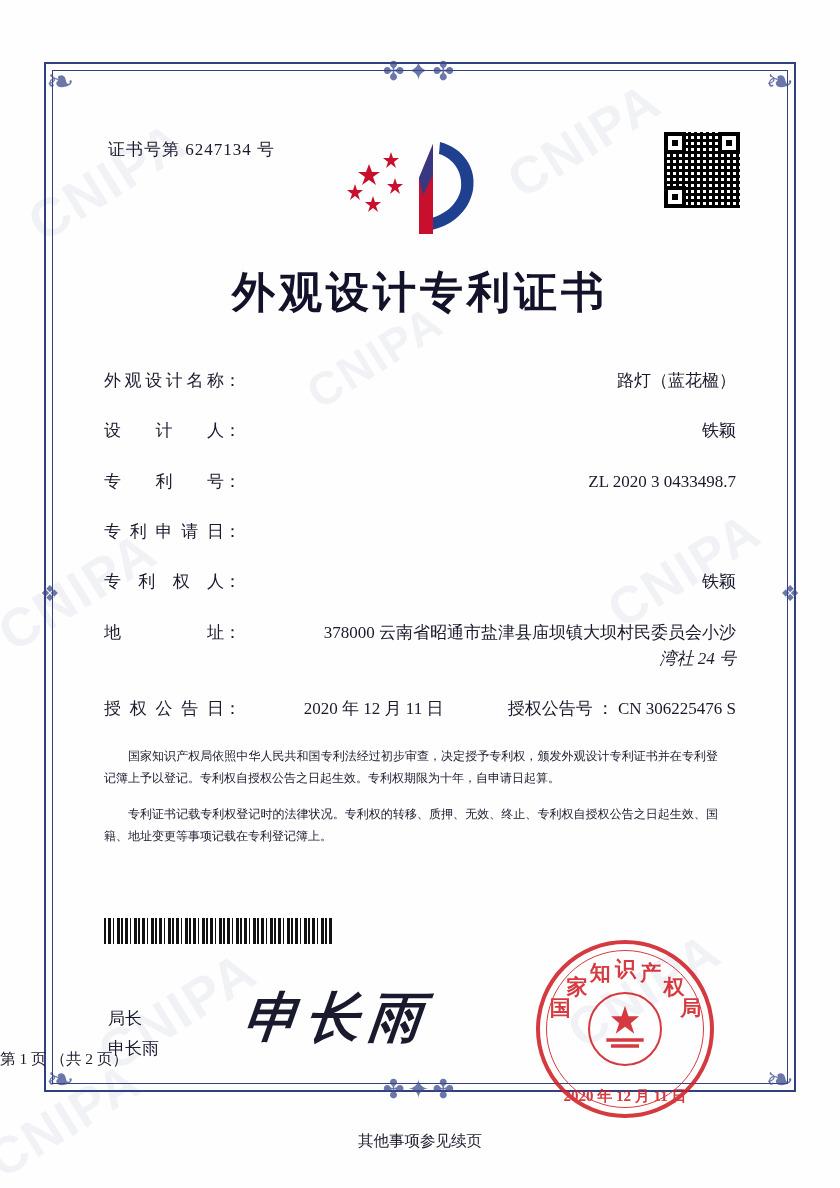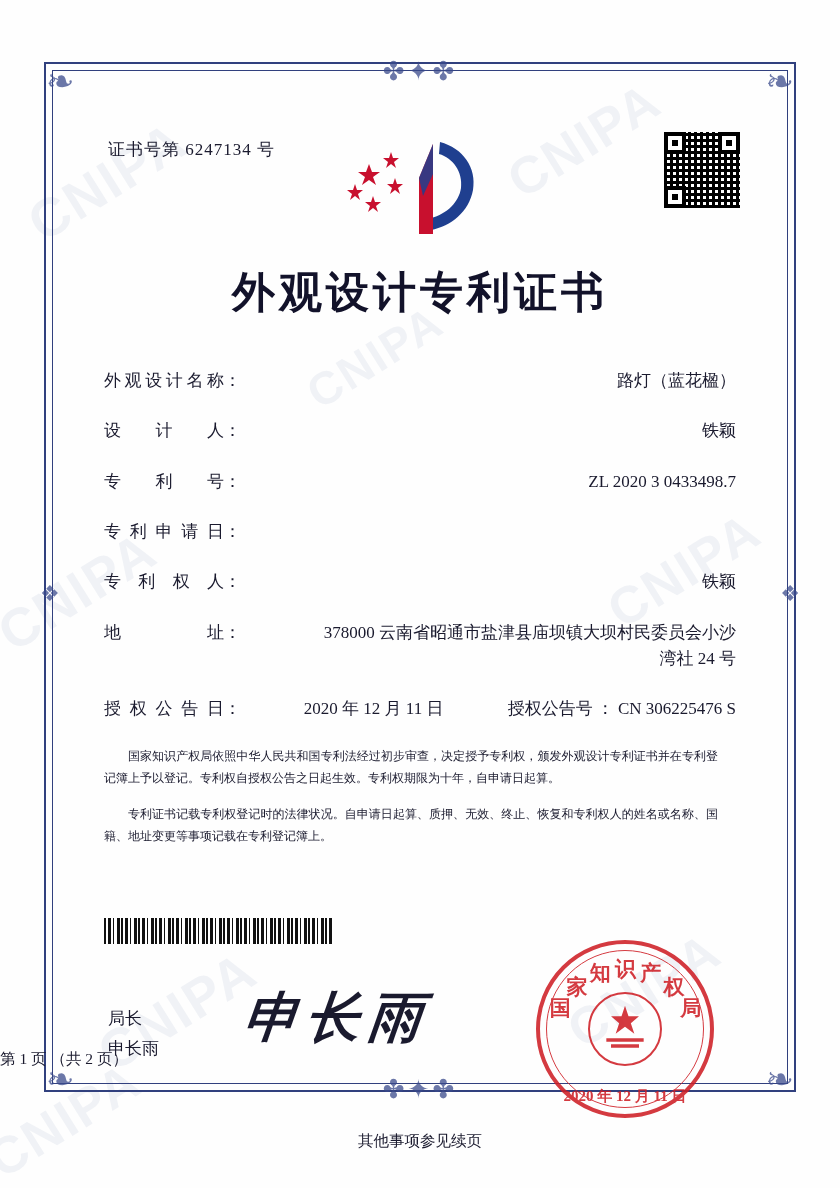--- a/index.html
+++ b/index.html
@@ -148,21 +148,21 @@
     width: 120px;
     flex: 0 0 120px;
     display: flex;
     justify-content: space-between;
     letter-spacing: 0;
     white-space: nowrap;
   }
   .f-label span { display: inline-block; }
   .f-colon { margin-right: 6px; }
   .f-value { flex: 1; text-align: right; }
-  .f-value .line2 { display: block; margin-left: 16px; }
+  .f-value .line2 { display: block; margin-left: 16px; font-style: italic; }
 
   .field.dual { margin-bottom: 22px; }
   .dual-right { margin-left: 60px; }
   .dual-right .dr-label { margin-right: 4px; }
 
   .para {
     font-size: 12px;
     line-height: 1.85;
     text-indent: 2em;
     margin: 22px 18px 0 0;
@@ -406,21 +406,21 @@
           <span class="dual-right">
             <span class="dr-label">授权公告号</span><span>：</span>
             <span>CN 306225476 S</span>
           </span>
         </div>
       </div>
 
     </div>
 
     <p class="para">国家知识产权局依照中华人民共和国专利法经过初步审查，决定授予专利权，颁发外观设计专利证书并在专利登记簿上予以登记。专利权自授权公告之日起生效。专利权期限为十年，自申请日起算。</p>
-    <p class="para second">专利证书记载专利权登记时的法律状况。自申请日起算、质押、无效、终止、恢复和专利权人的姓名或名称、国籍、地址变更等事项记载在专利登记簿上。</p>
+    <p class="para second">专利证书记载专利权登记时的法律状况。专利权的转移、质押、无效、终止、专利权自授权公告之日起生效、国籍、地址变更等事项记载在专利登记簿上。</p>
 
     <div class="barcode"></div>
 
     <div class="sign-area">
       <div class="director">
         <div>局长</div>
         <div>申长雨</div>
       </div>
       <div class="handwriting">申长雨</div>
 

